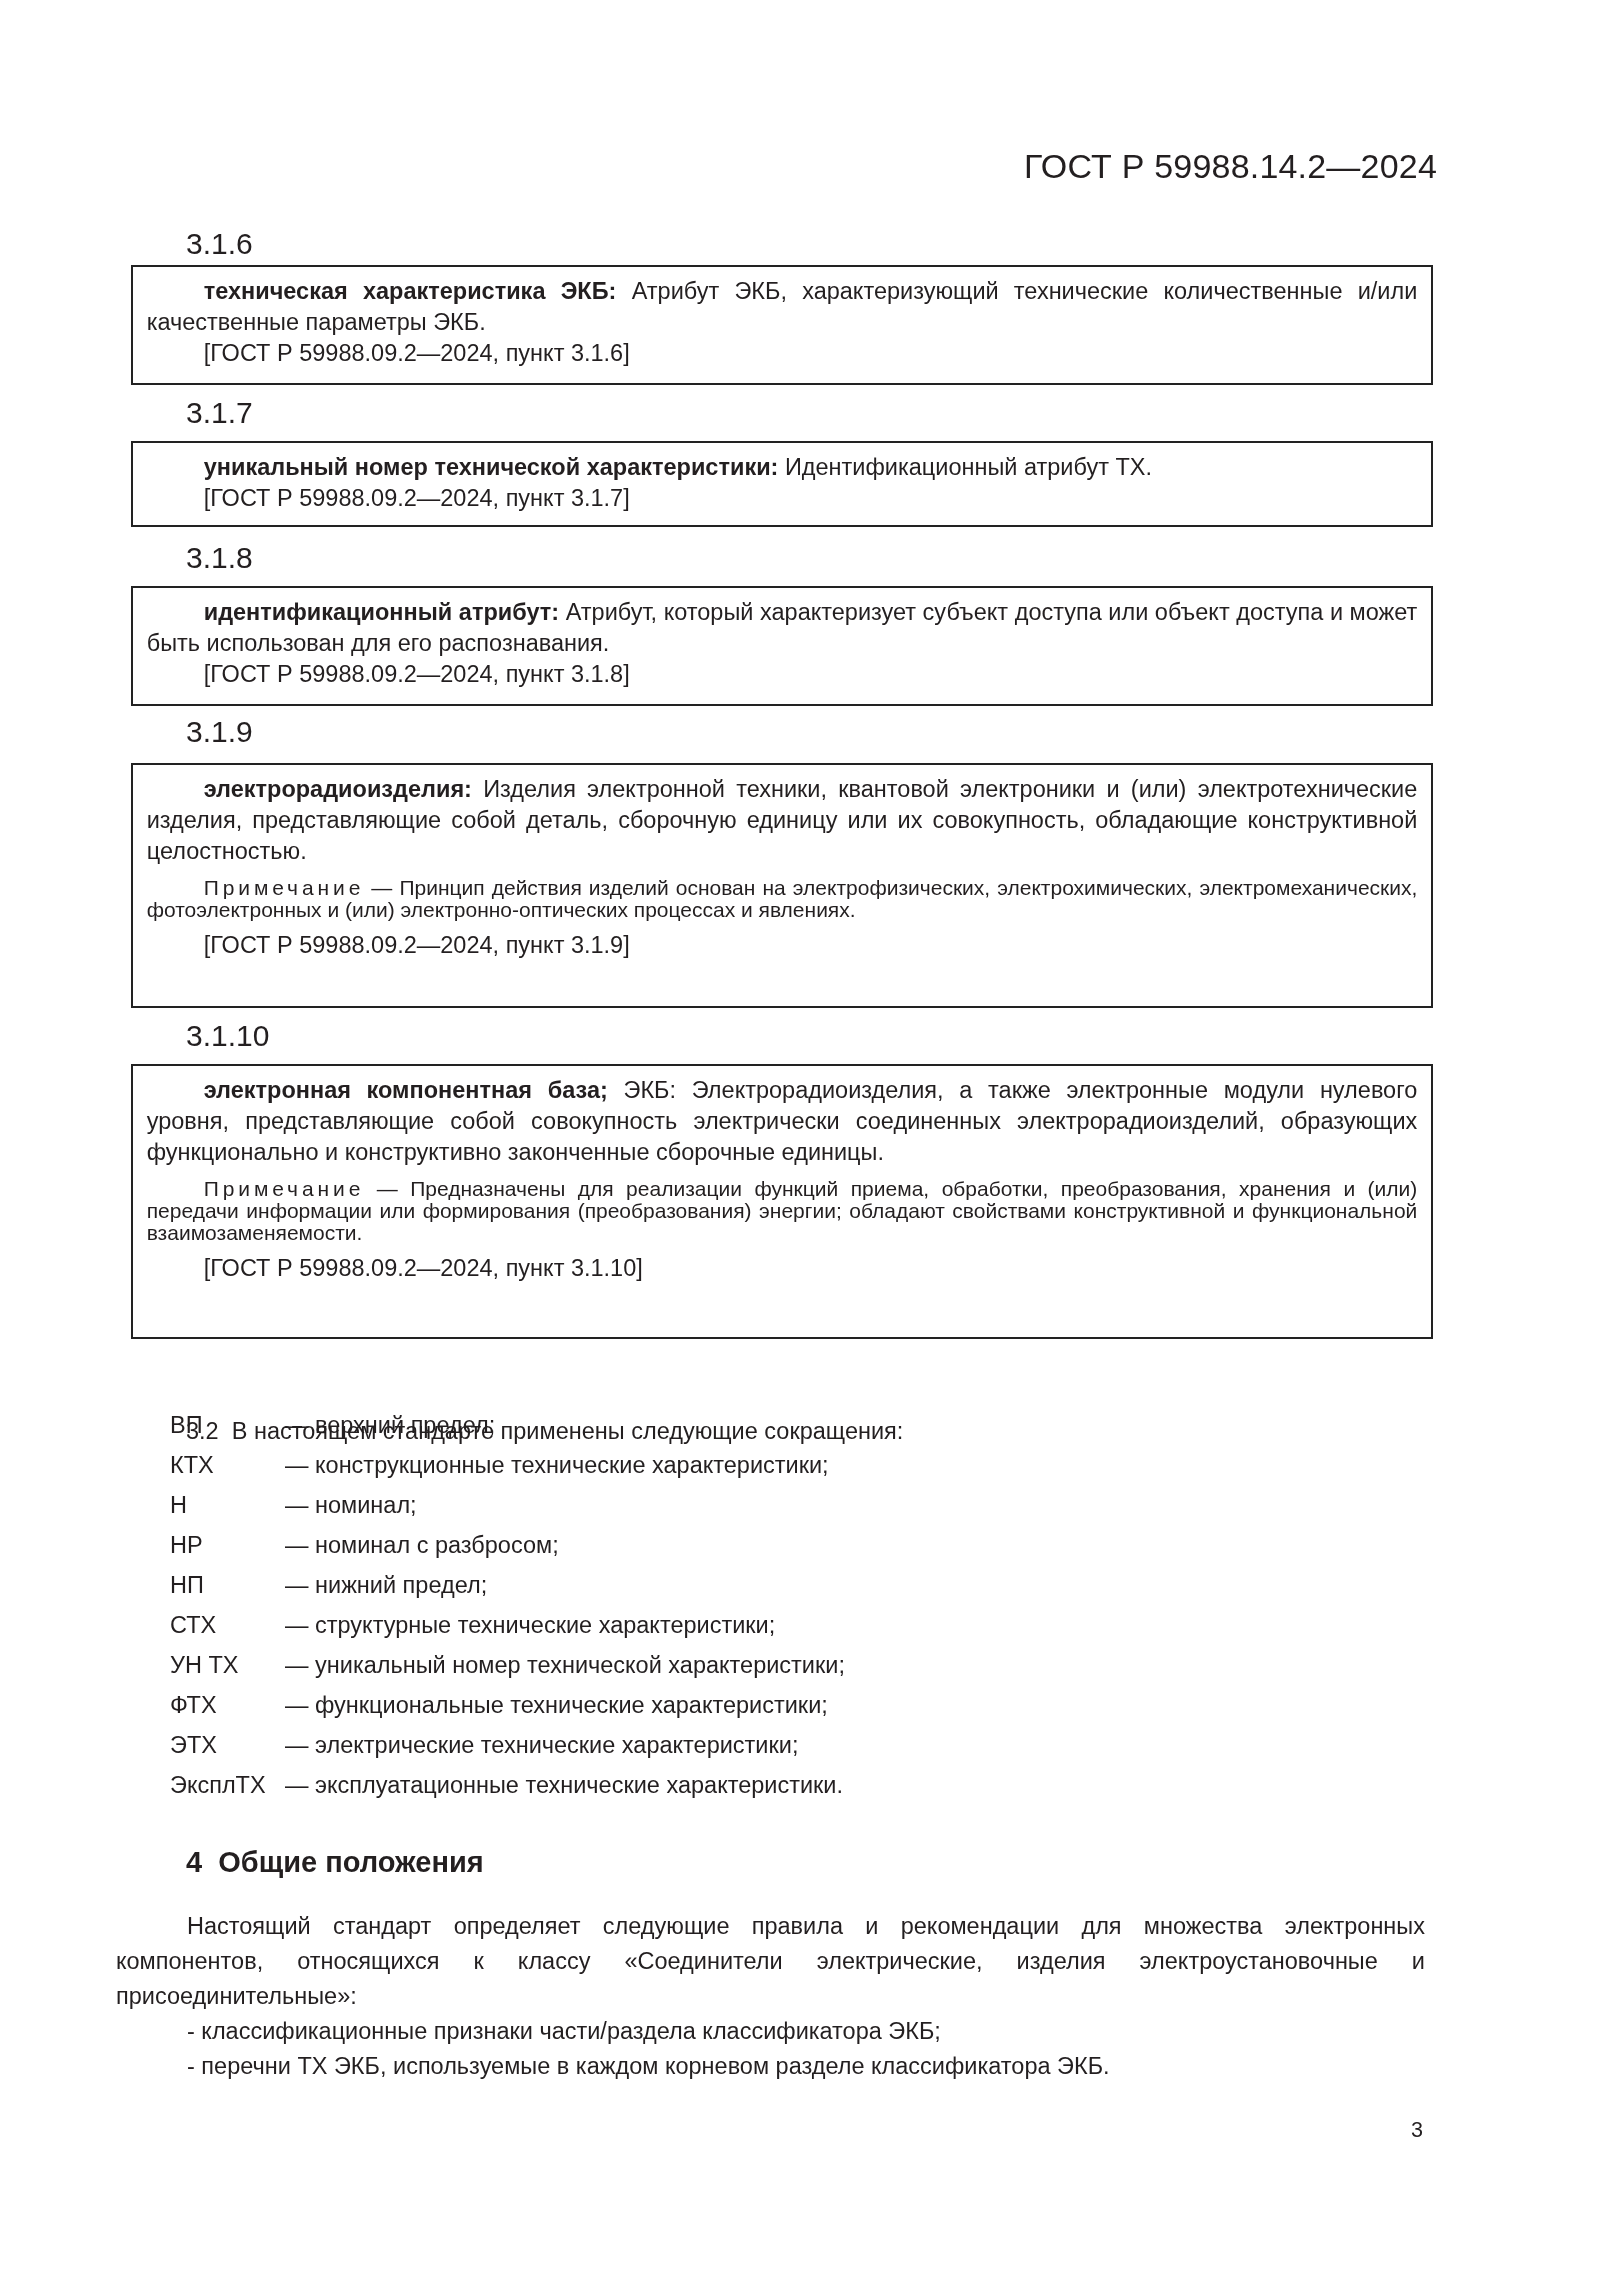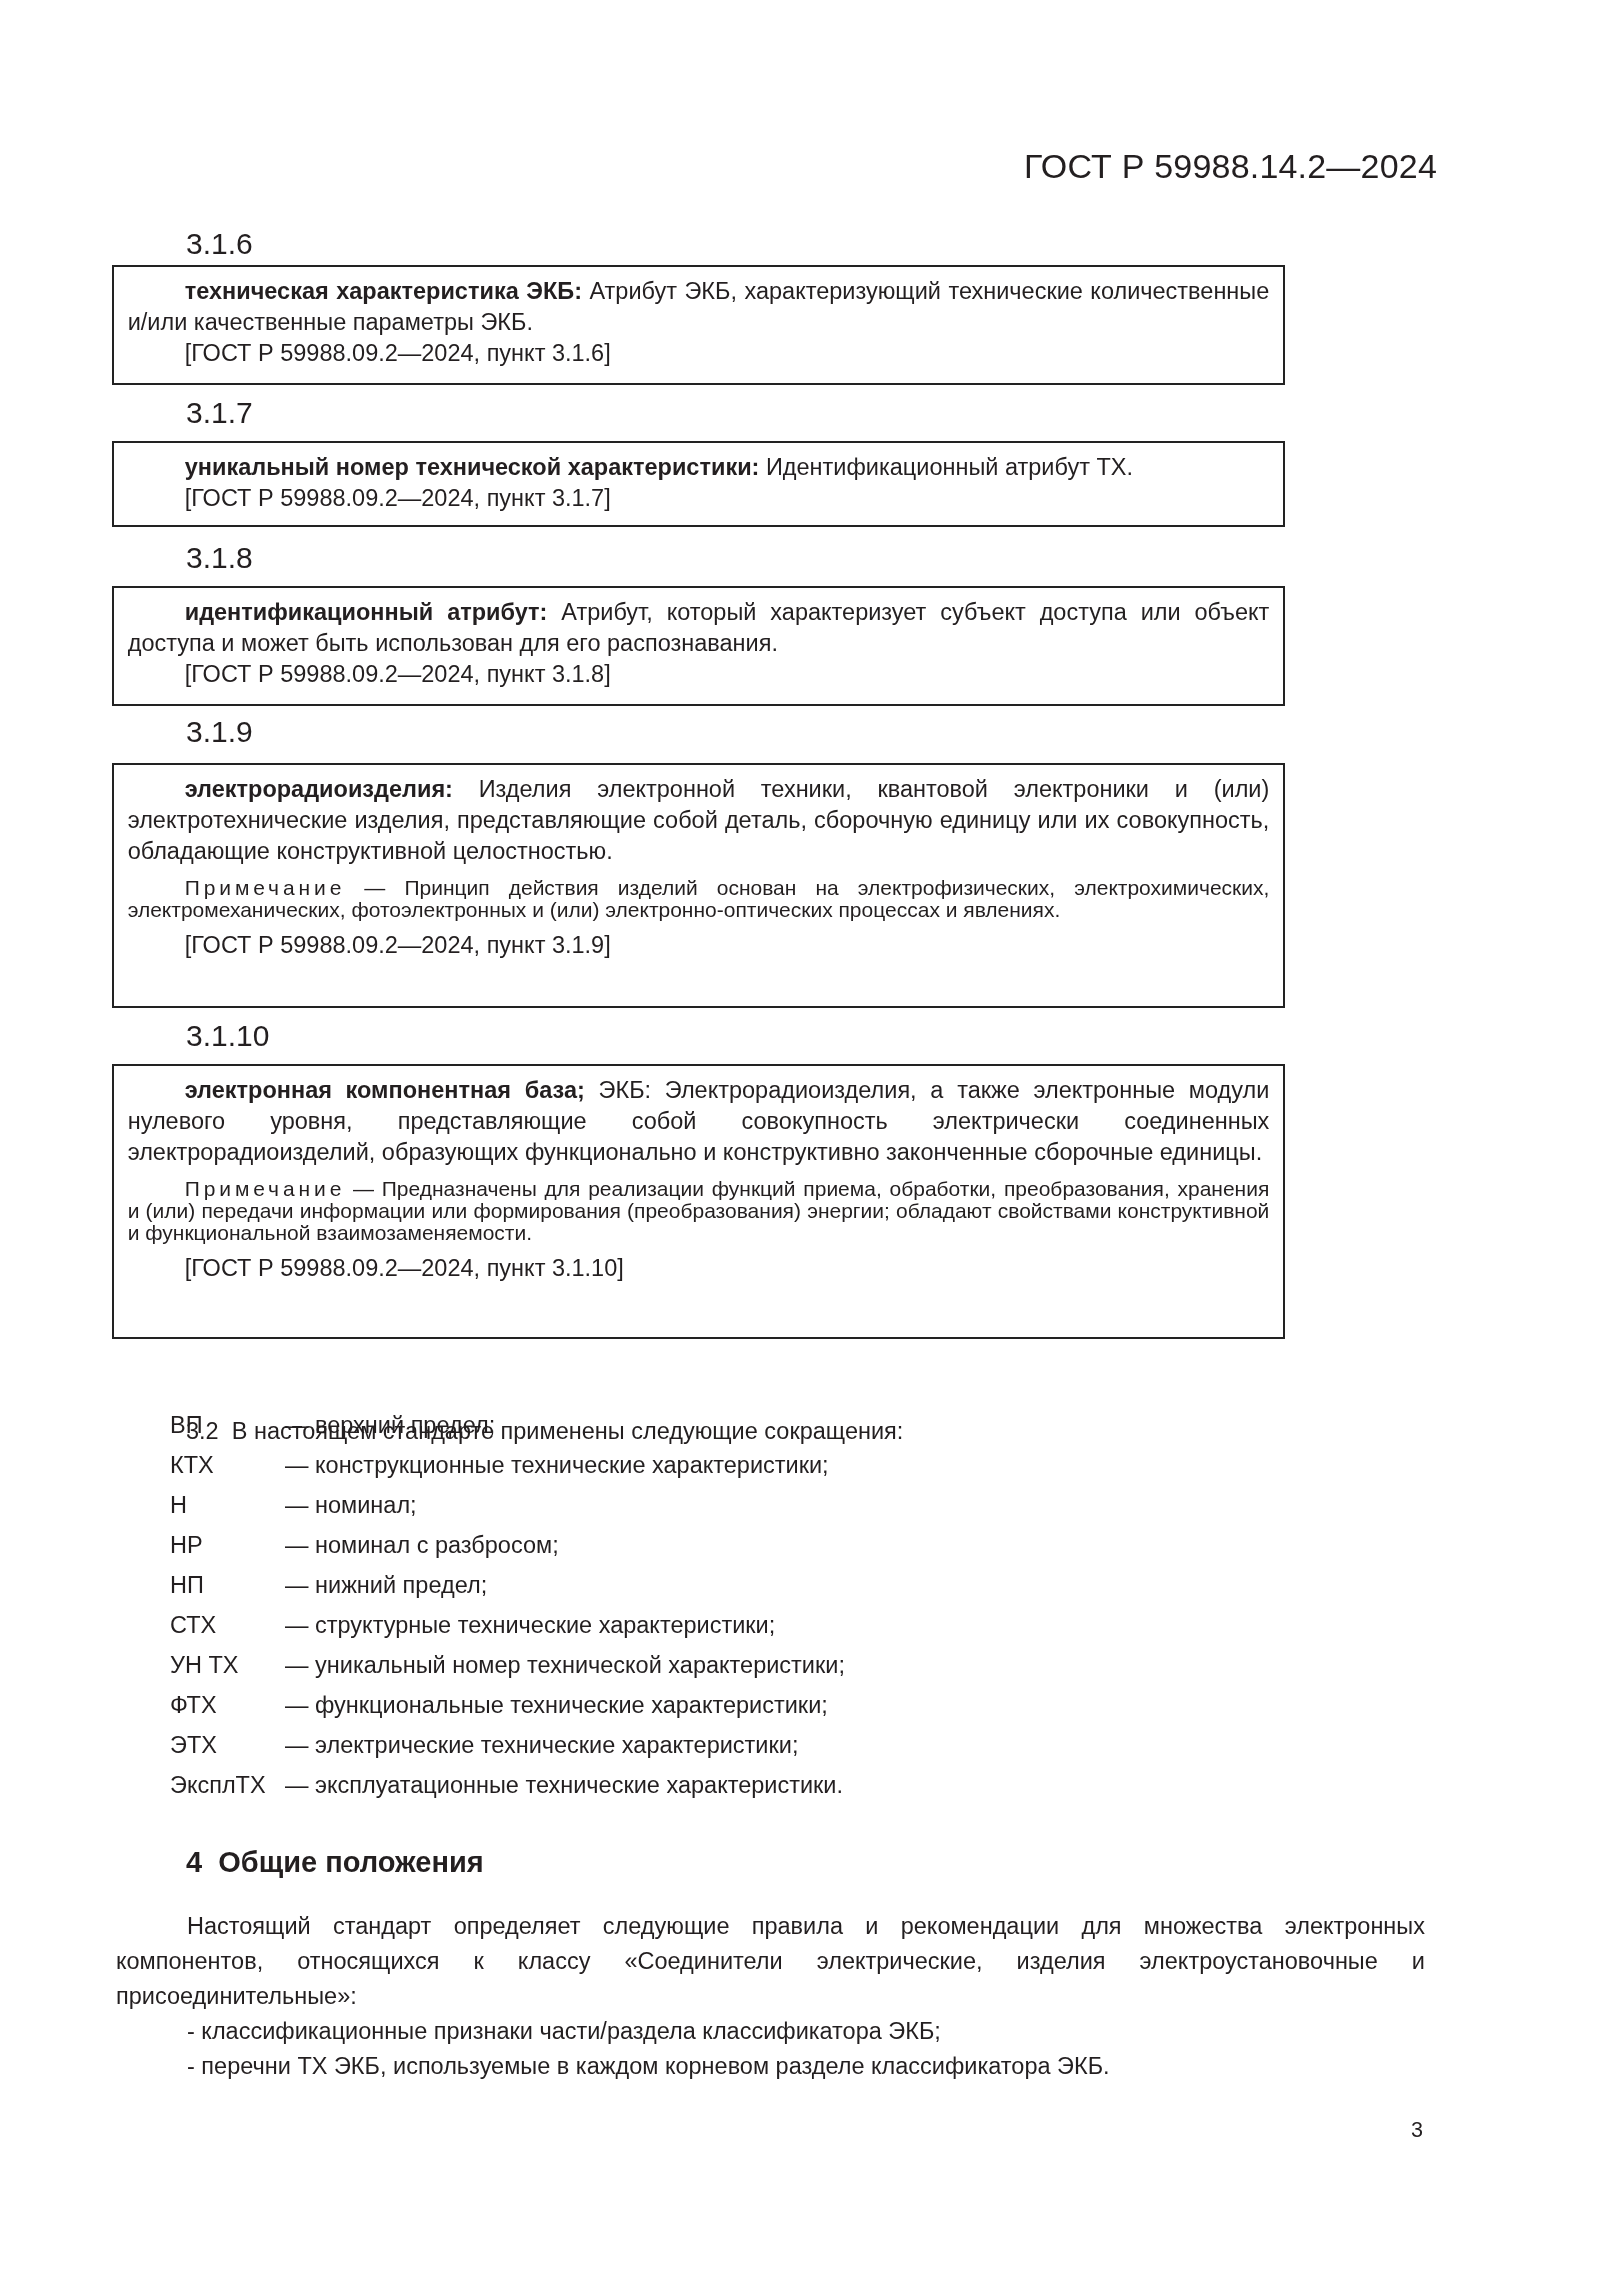--- a/index.html
+++ b/index.html
@@ -1,21 +1,21 @@
 <!DOCTYPE html>
 <html><head>
 <meta charset="utf-8">
 <style>
   html, body { margin: 0; padding: 0; background: #ffffff; }
   body { width: 1621px; height: 2293px; position: relative; overflow: hidden;
          font-family: "Liberation Sans", "DejaVu Sans", sans-serif; color: #231f20; }
   .abs { position: absolute; }
   .header { top: 147px; right: 184px; font-size: 34px; font-weight: normal; letter-spacing: 0.2px; }
   .num { left: 186px; font-size: 30px; line-height: 29px; }
-  .box { left: 112px; width: 1173px; border: 2.9px solid #222; box-sizing: border-box;
+  .box { left: 131px; width: 1302px; border: 2.9px solid #222; box-sizing: border-box;
          padding: 8.8px 13.7px 7.8px 13.7px; font-size: 23.5px; line-height: 31px; }
   .box p { margin: 0; text-align: justify; text-indent: 57px; }
   .box p.src { text-indent: 57px; text-align: left; }
   .box p.note { font-size: 21px; line-height: 22px; margin: 9.8px 0 9.8px 0; }
   .box .term { font-weight: bold; }
   .spaced { letter-spacing: 3.9px; }
   .intro32 { left: 186px; top: 1370px; font-size: 23.5px; line-height: 29px; margin-top: 47px; }
   .abbr-list { left: 170px; top: 1411px; font-size: 23.5px; }
   .abbr-row { height: 40px; line-height: 29px; display: flex; }
   .abbr-code { width: 115px; }

